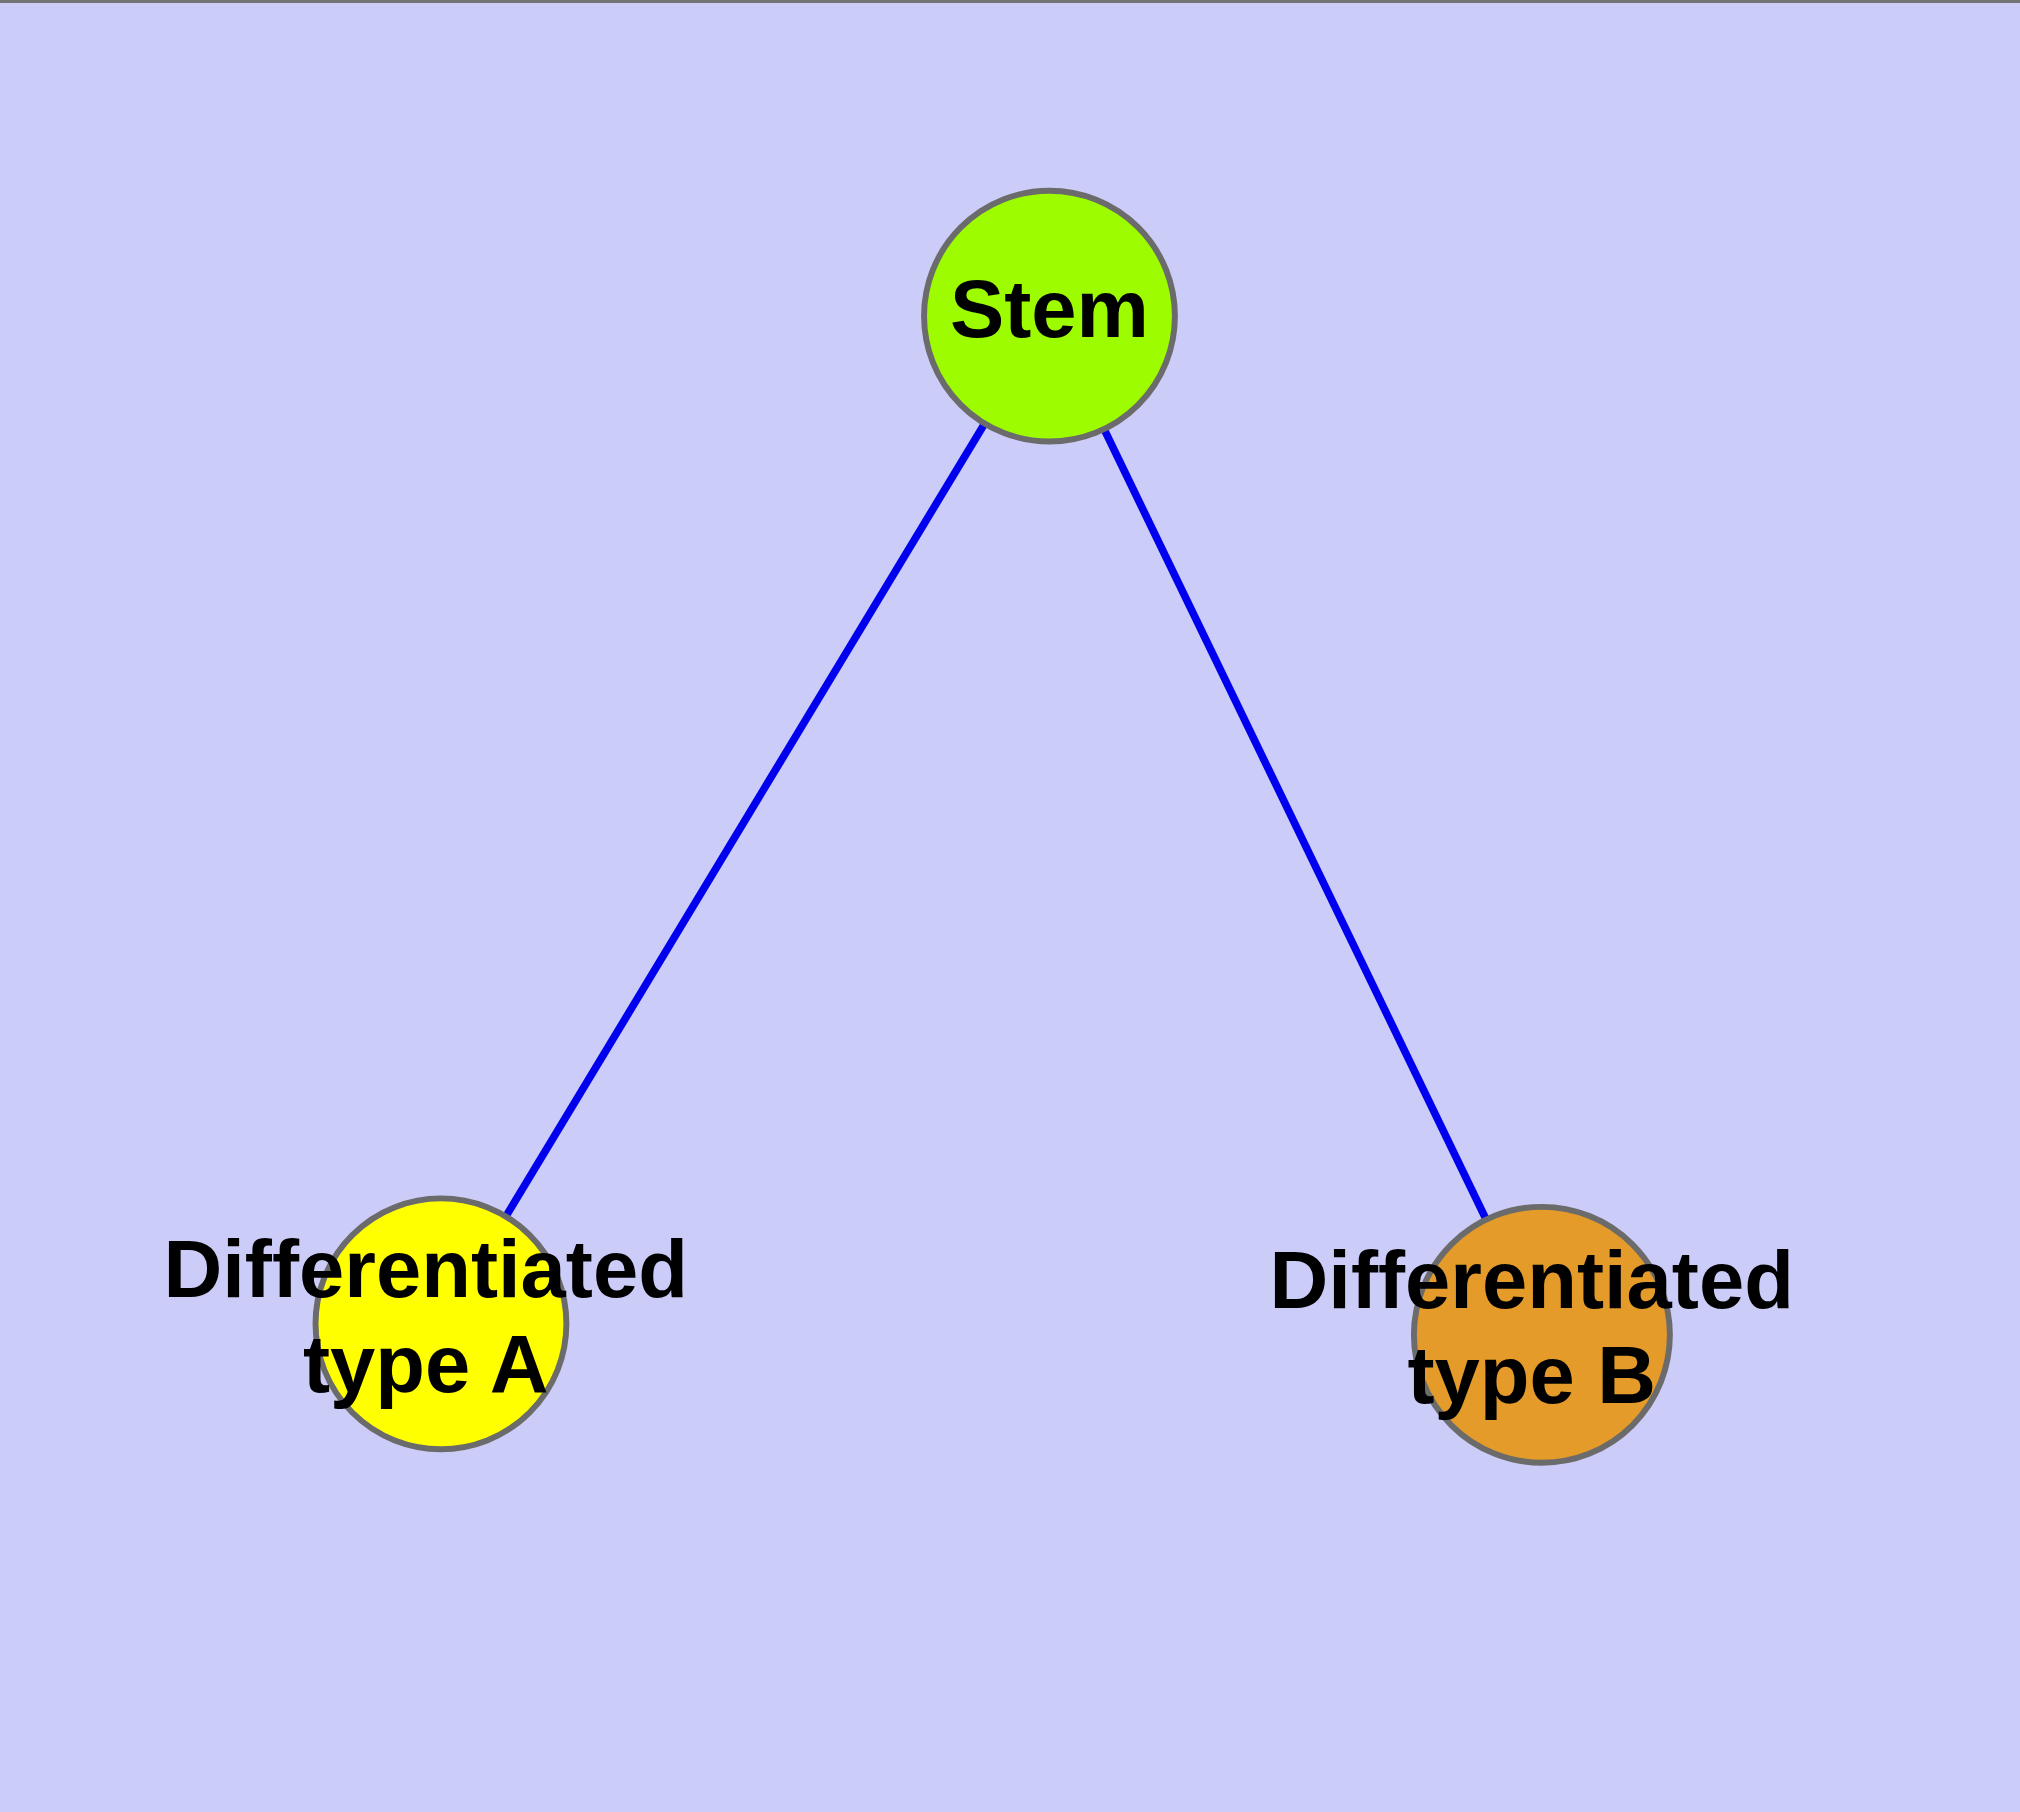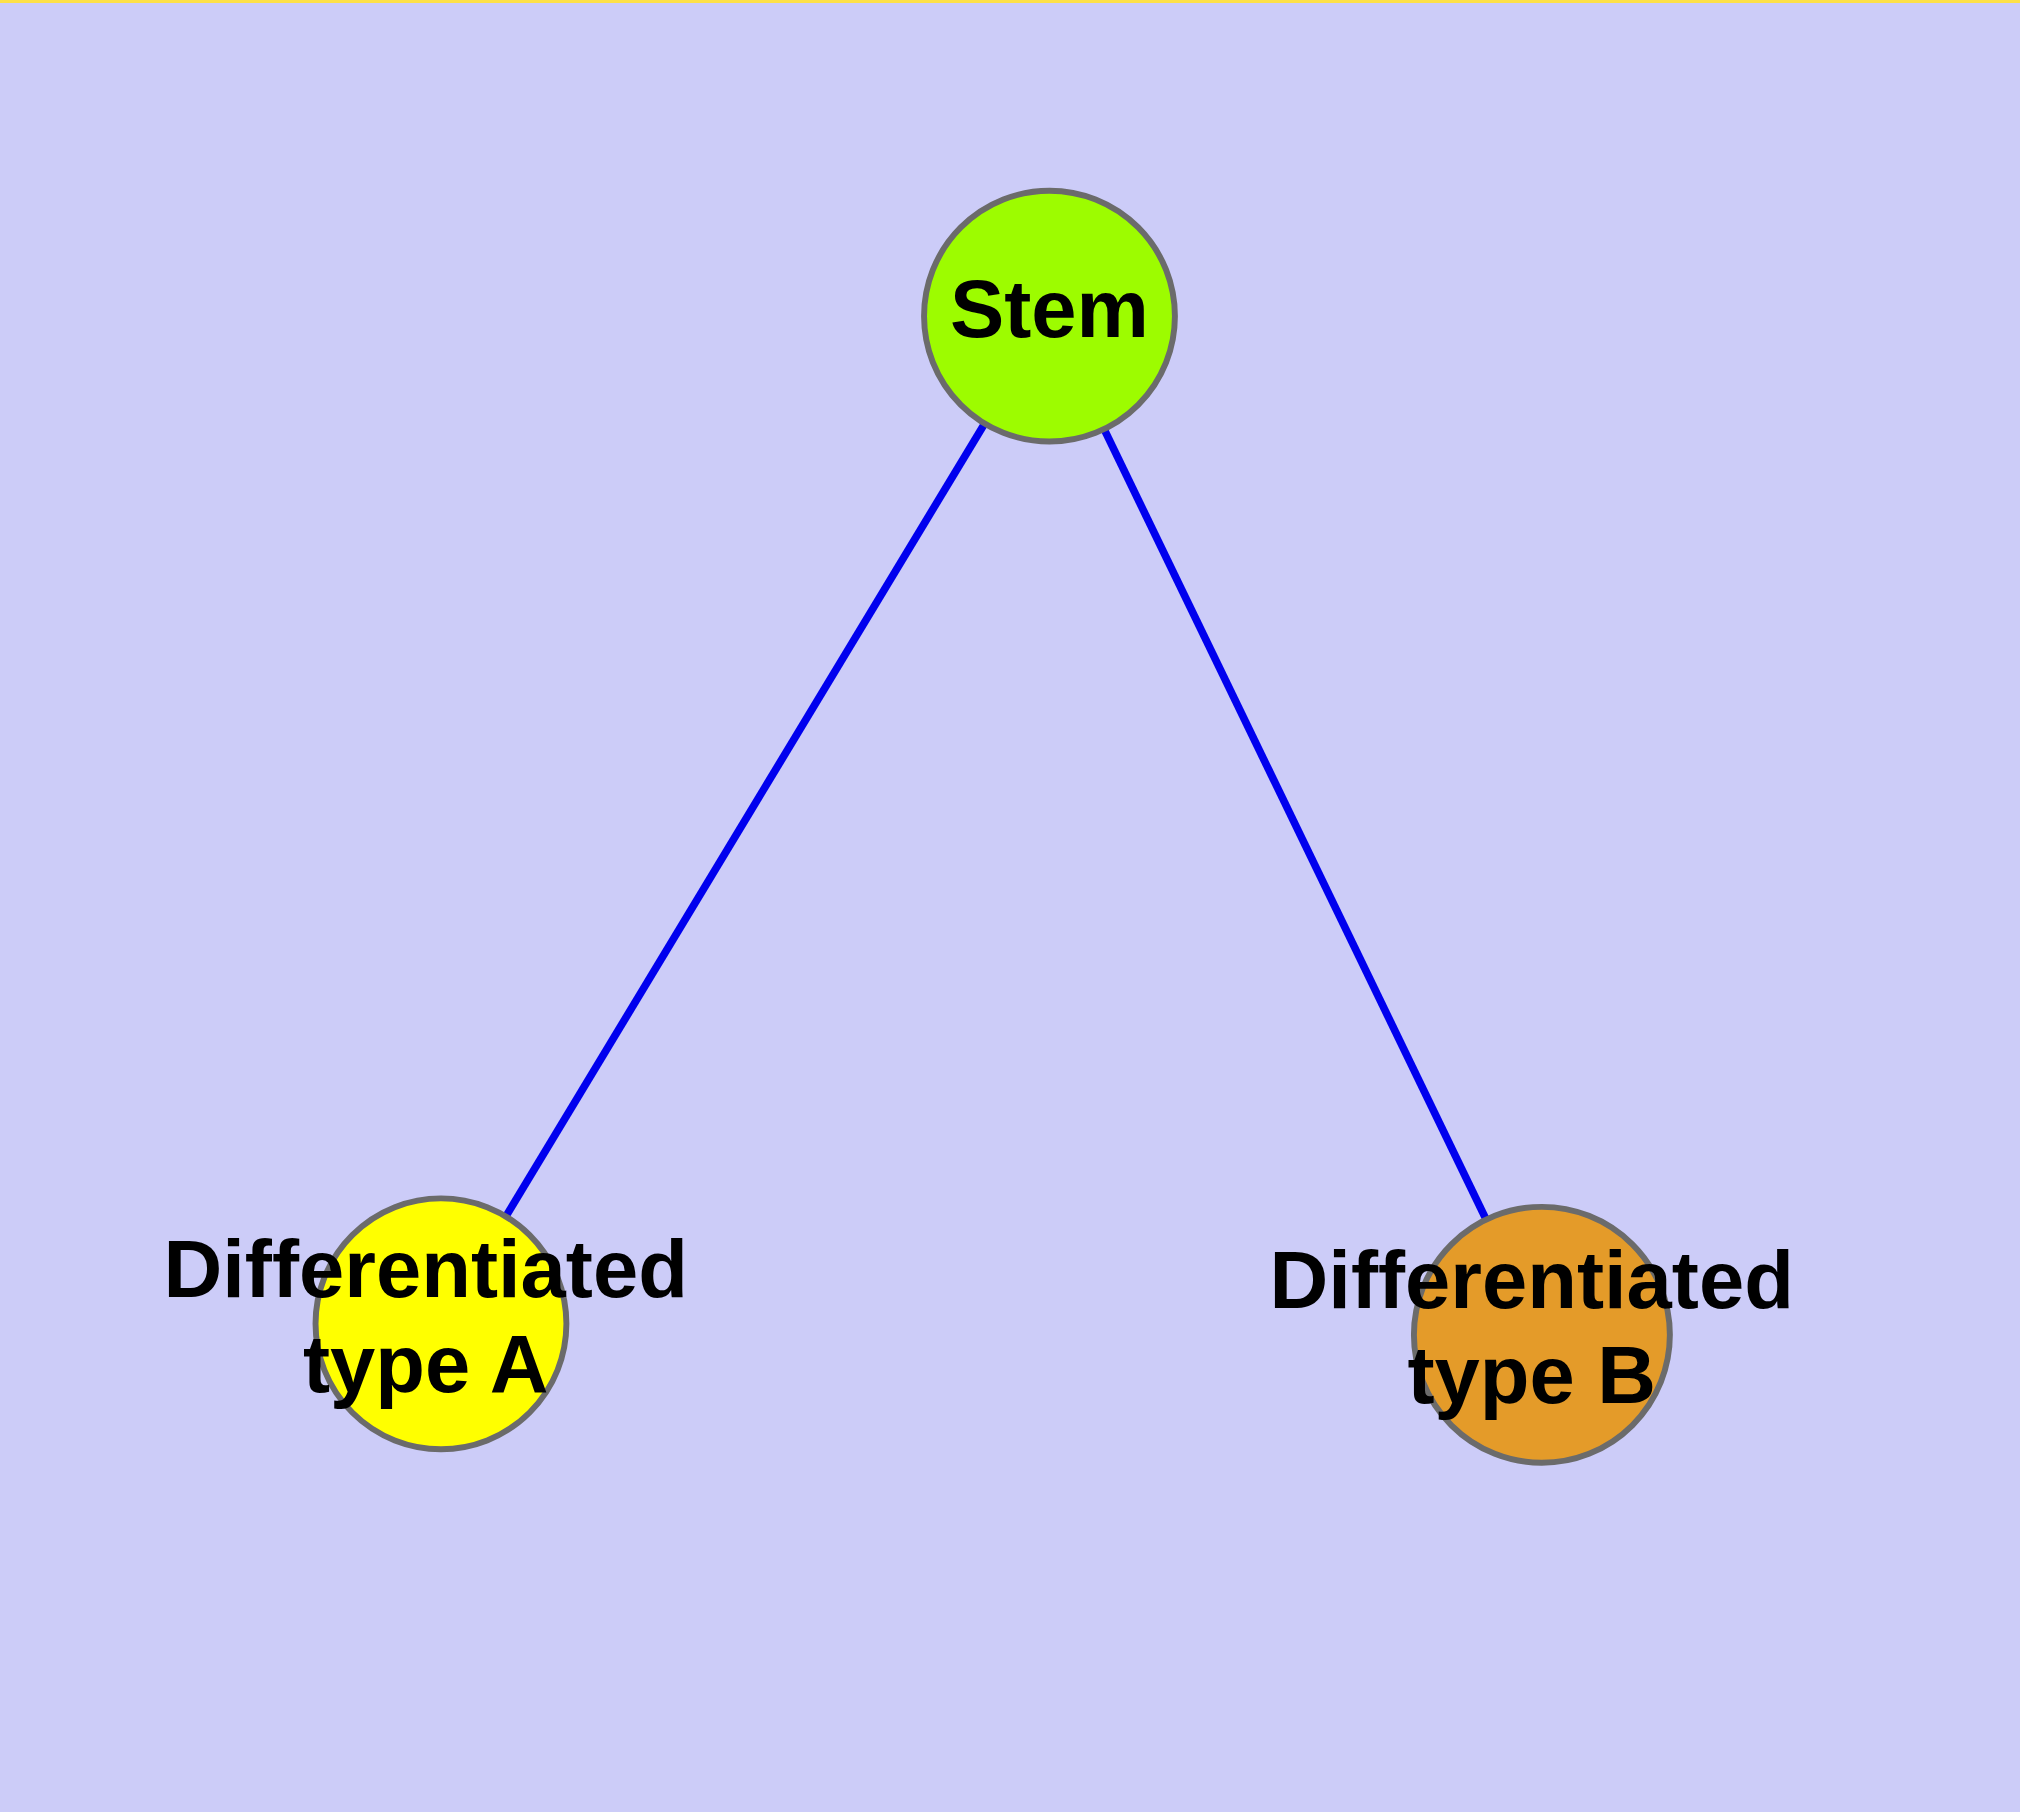--- a/index.html
+++ b/index.html
@@ -4,21 +4,21 @@
 <style>
   html, body {
     margin: 0;
     padding: 0;
     background: #ffffff;
   }
   #canvas {
     position: relative;
     width: 2021px;
     height: 1812px;
-    background: #fde047;
+    background: #737373;
     overflow: hidden;
     font-family: "Liberation Sans", "DejaVu Sans", sans-serif;
   }
   #plot-background {
     position: absolute;
     left: 0;
     top: 3.4px;
     width: 2021px;
     height: 1809px;
     background: #ccccf8;

